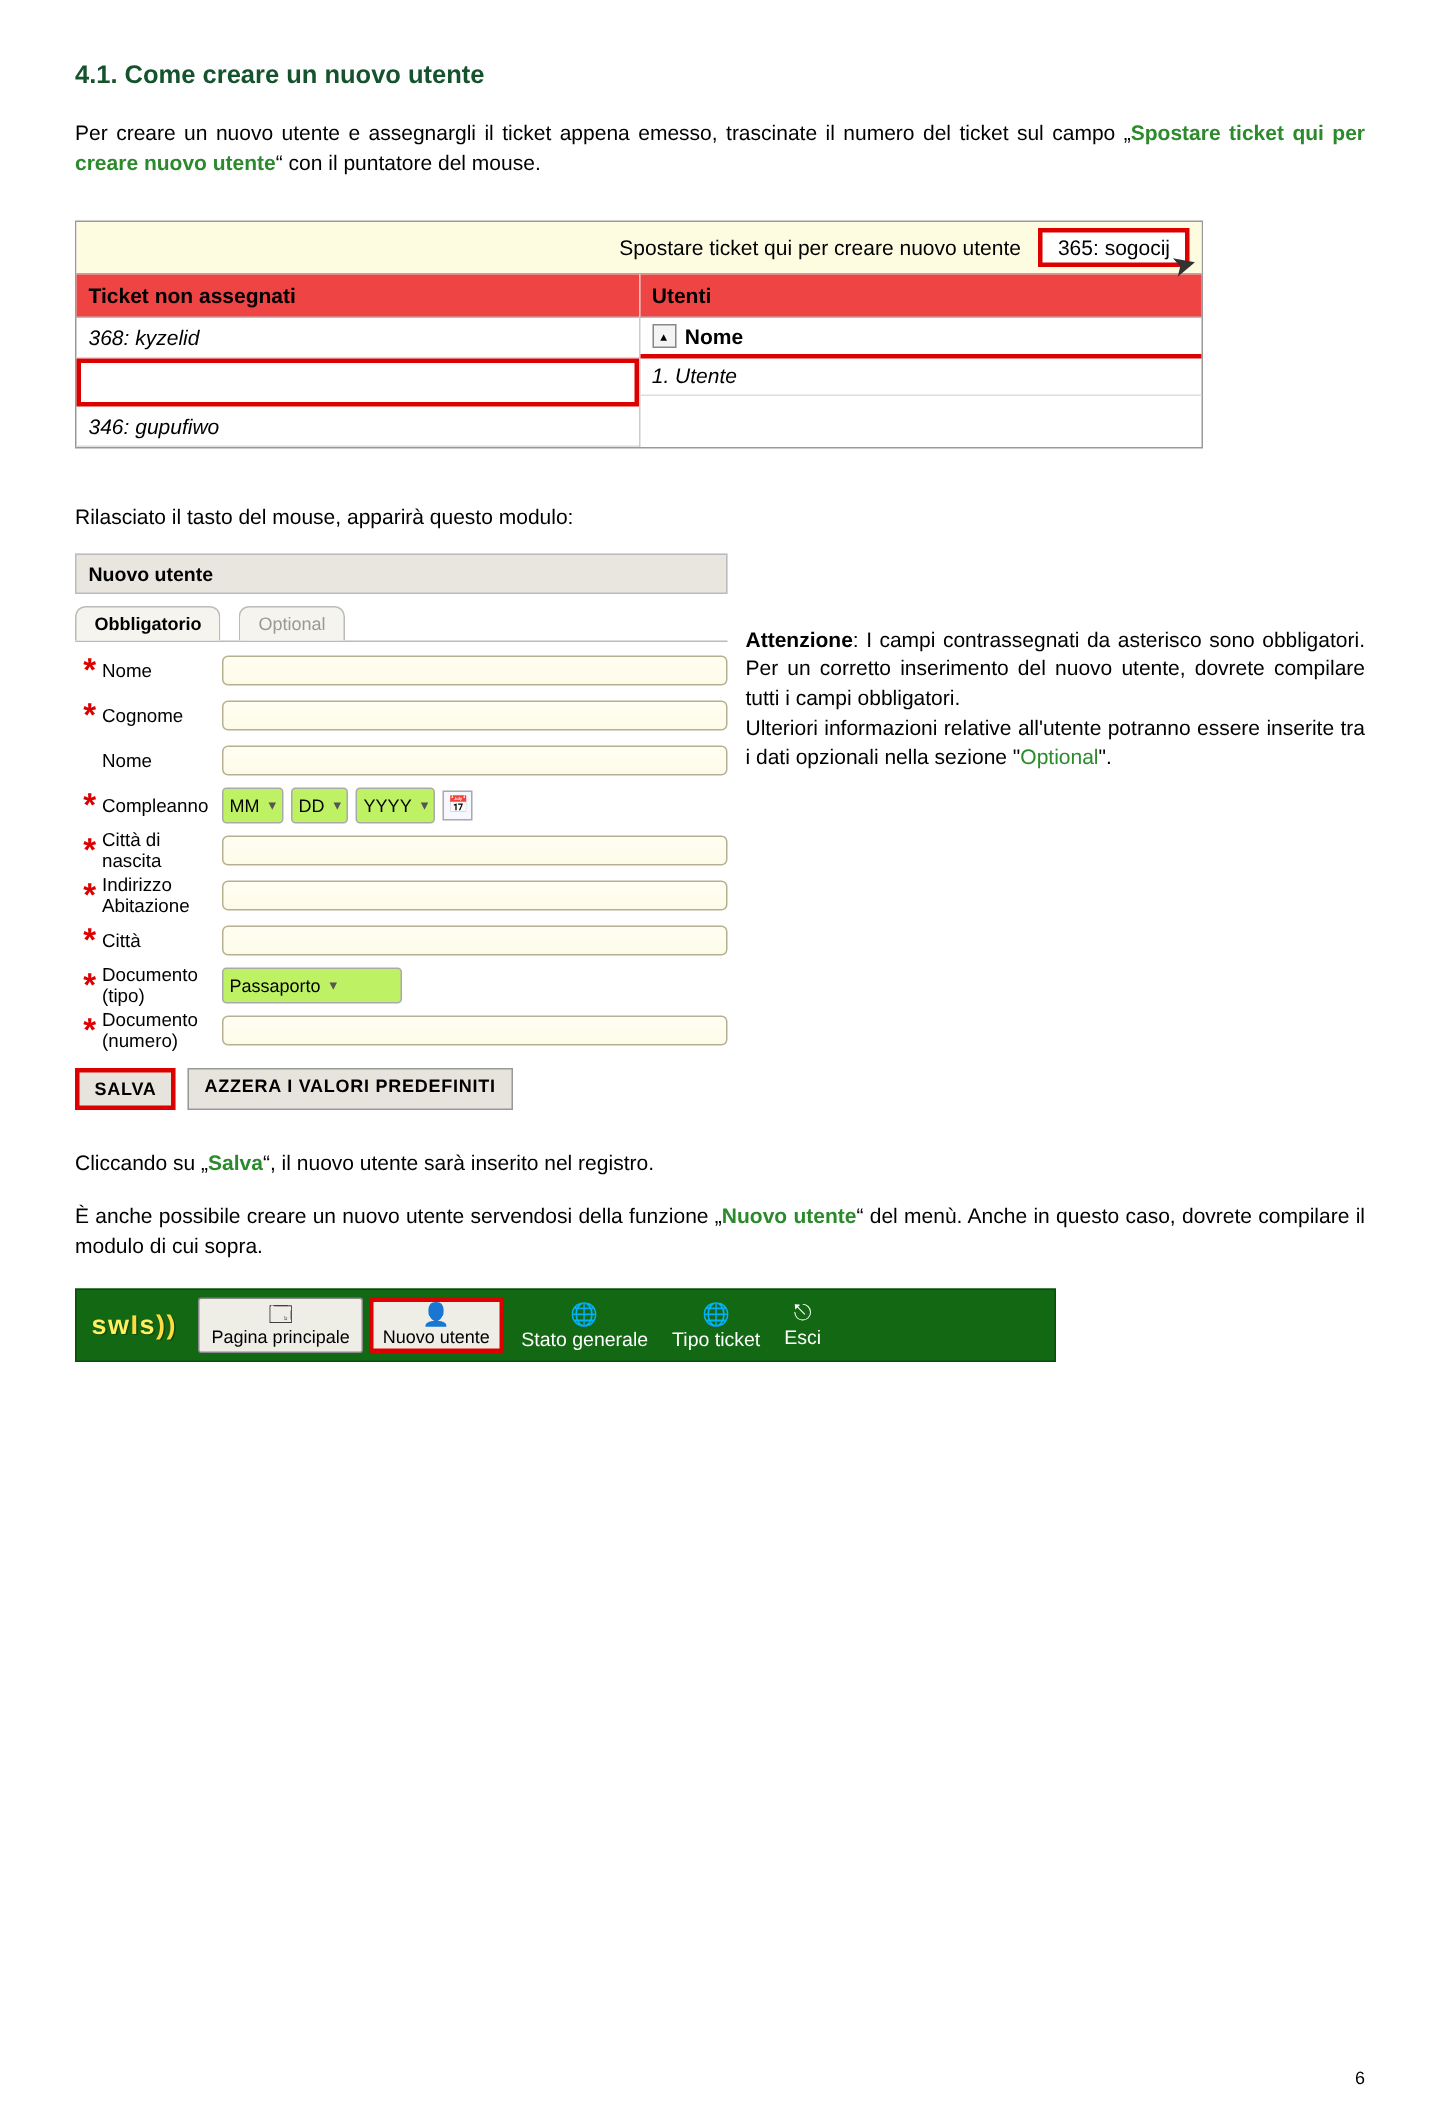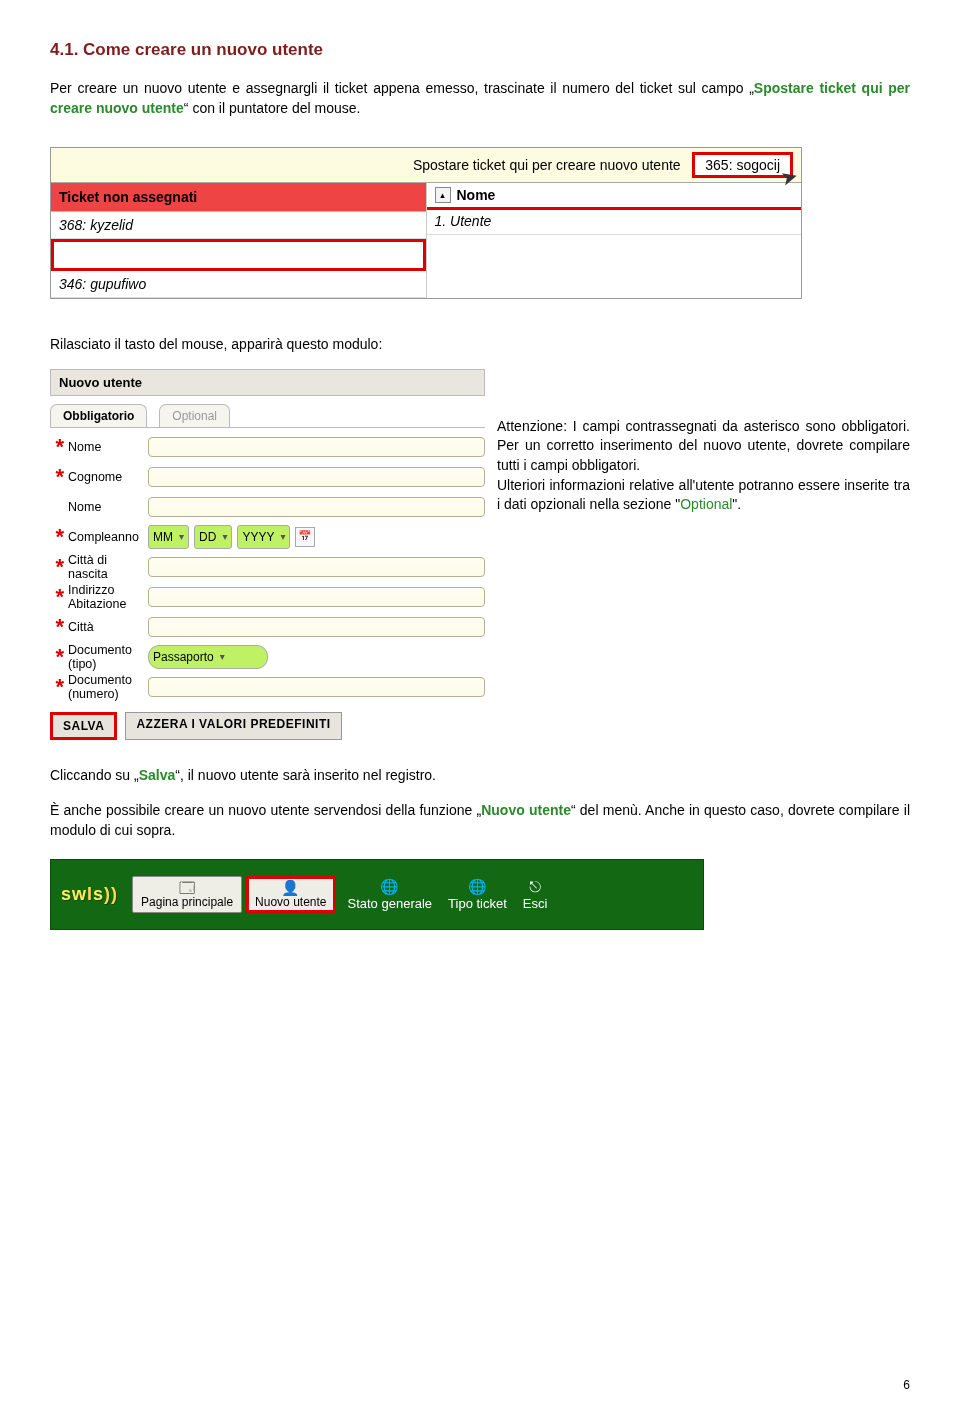--- a/index.html
+++ b/index.html
@@ -6,21 +6,21 @@
     font-family: Verdana, Arial, sans-serif;
     font-size: 14px;
     color: #000;
     background: #fff;
     margin: 0;
     padding: 40px 50px;
     width: 960px;
     box-sizing: border-box;
   }
   .section-title {
-    color: #7f1d1d;
+    color: #14532d;
     font-weight: bold;
     font-size: 17px;
     margin-bottom: 18px;
   }
   p { margin: 0 0 15px 0; line-height: 1.45; text-align: justify;}
   .green-b { color:#2b8a2b; font-weight:bold; }
 
   
   .shot1 {
     border:1px solid #999;
@@ -149,29 +149,29 @@
     font-family:Arial,sans-serif;
   }
   .btn.red{ border:3px solid #d00;}
   .sidecall{
     flex:1;
     font-size:14px;
     text-align:justify;
     line-height:1.4;
     padding-top:48px;
   }
-  .sidecall .warn{ font-weight:normal;margin-top:36px;}
+  .sidecall .warn{ font-weight:bold;margin-top:36px;}
   .sidecall .opt{ color:#2b8a2b;}
 
   
   .shot3{
     margin: 18px 0 10px 0;
     background:#136813;
     display:flex; align-items:center;
-    padding:16px 6px;
+    padding:5px 6px;
     width:640px;
     font-family:Arial,sans-serif;
     border:1px solid #0a4d0a;
   }
   .logo{
     color:#fff061; font-weight:bold;
     font-size:18px; letter-spacing:1px;
     padding:0 14px 0 4px;
     text-shadow:1px 1px 0 #0b4c0b;
   }
@@ -218,20 +218,21 @@
     </span>
   </div>
   <div class="cols">
     <div class="col">
       <div class="col-head">Ticket non assegnati</div>
       <div class="row">368: kyzelid</div>
       <div class="row red"></div>
       <div class="row">346: gupufiwo</div>
     </div>
     <div class="col">
+      <div class="col-head">Utenti</div>
       <div class="nameline">
         <span class="dropdown-icon">▴</span>
         <b>Nome</b>
         <span class="redline"></span>
       </div>
       <div class="row">1. Utente</div>
     </div>
   </div>
 </div>
 
@@ -293,21 +294,21 @@
       <div class="fr">
         <span class="star">*</span>
         <label>Città</label>
         <div class="field">
             <div class="tinput"></div>
           </div>
       </div>
       <div class="fr">
         <span class="star">*</span>
         <label>Documento (tipo)</label>
-        <div class="field"><span class="sel" style="min-width:110px;border-radius:11px;">Passaporto</span></div>
+        <div class="field"><span class="sel" style="min-width:110px;">Passaporto</span></div>
       </div>
       <div class="fr">
         <span class="star">*</span>
         <label>Documento (numero)</label>
         <div class="field">
             <div class="tinput"></div>
           </div>
       </div>
       <div class="btnrow">
         <div class="btn red">SALVA</div>

